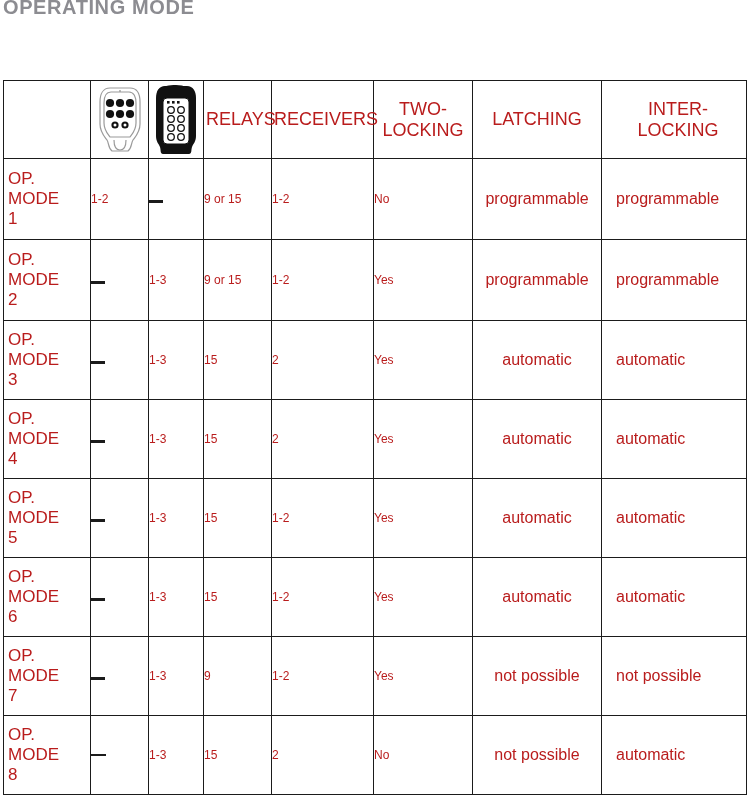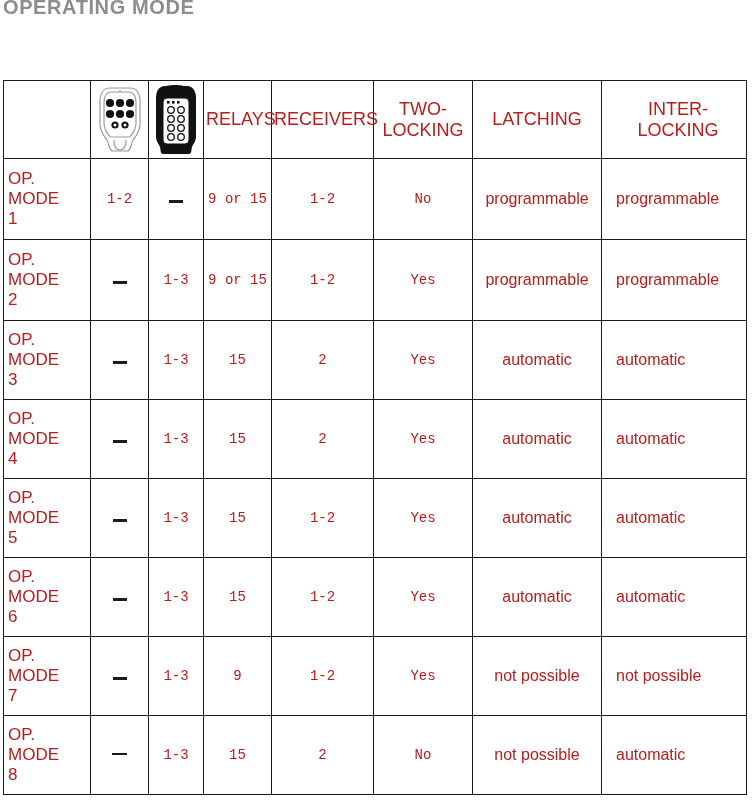--- a/index.html
+++ b/index.html
@@ -72,23 +72,22 @@
   
   tr.data-row td { height: 79px; }
   tr.data-row.tall td { height: 81px; }
 
   .cell-mode {
     font-size: 17px;
     line-height: 20px;
     padding: 0 4px;
   }
   .cell-val {
-    text-align: center;
-    font-size: 14px;
-    font-family: Liberation Mono, monospace;
+    text-align: left;
+    font-size: 12px;
   }
   .cell-latch {
     text-align: center;
     font-size: 16px;
   }
   .cell-inter {
     text-align: left;
     font-size: 16px;
     padding-left: 14px;
   }

